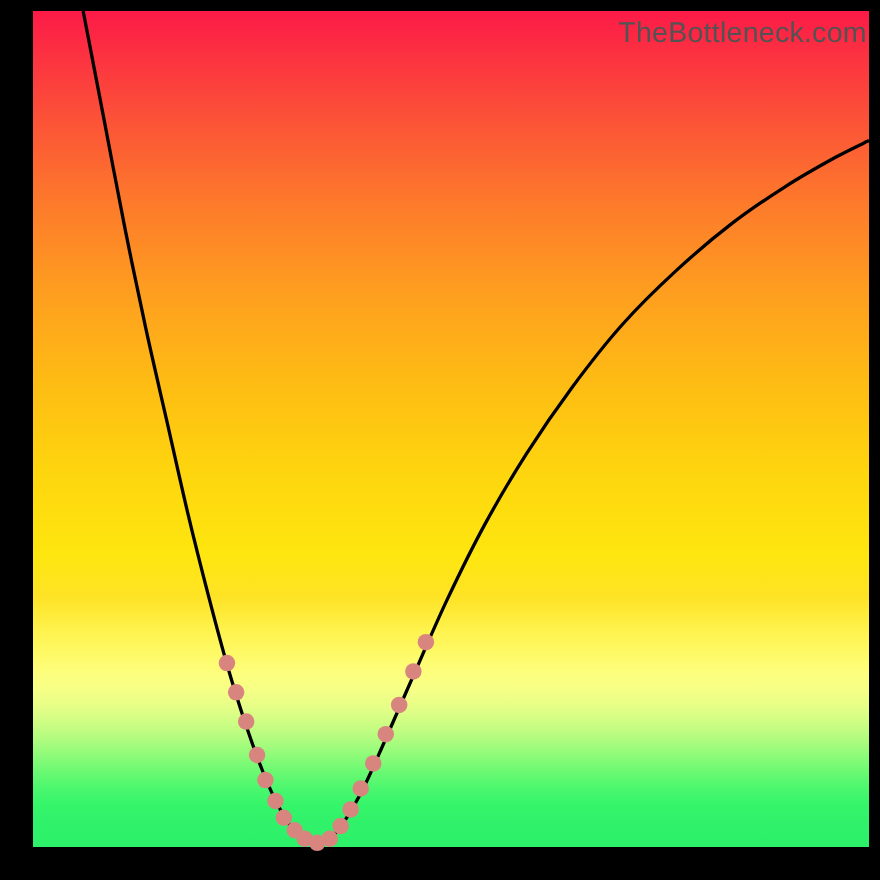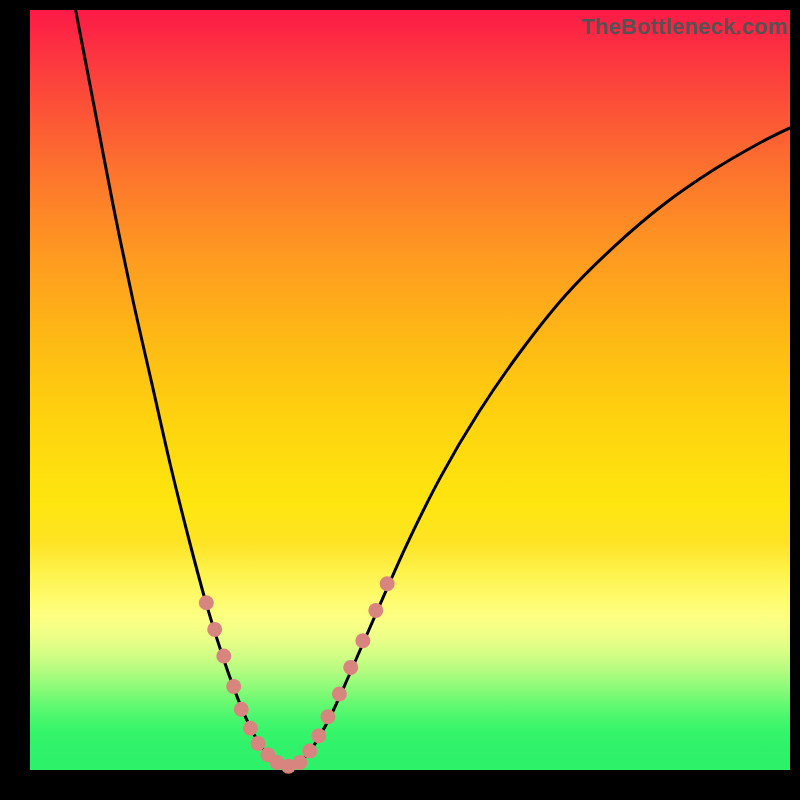--- a/index.html
+++ b/index.html
@@ -34,22 +34,22 @@
       #35f56a 95%,
       #30f26a 97%,
       #2ef16a 99%,
       #2ef16a 100%
     );
   }
   .watermark {
     position: absolute;
     top: 14px;
     right: 12px;
-    font-size: 22px;
-    font-weight: bold;
+    font-size: 26px;
+    font-weight: normal;
     color: #535353;
     letter-spacing: 0.2px;
   }
   svg.curve {
     position: absolute;
     left: 30px;
     top: 10px;
     width: 760px;
     height: 760px;
     overflow: visible;

